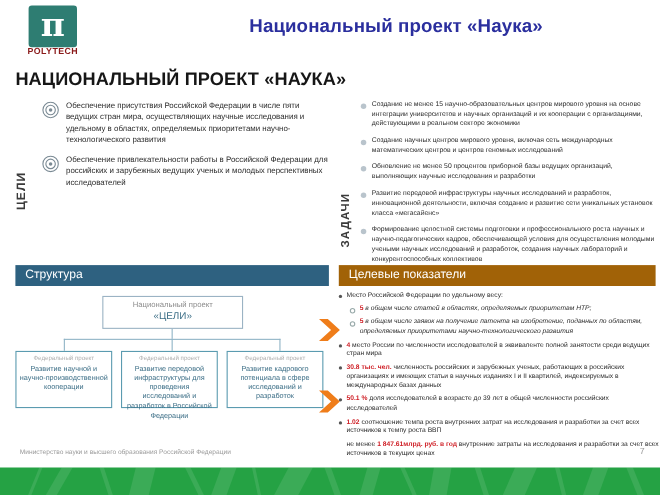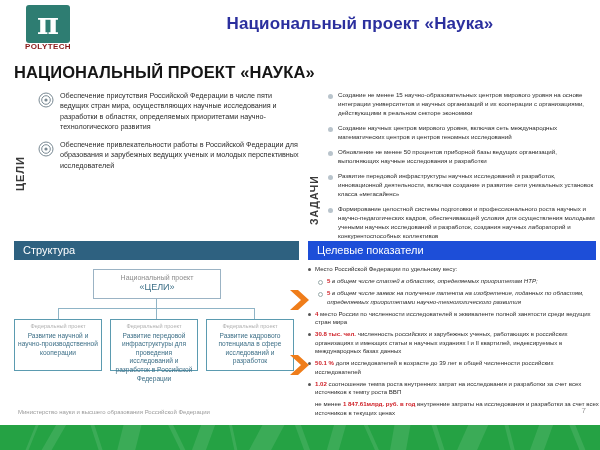--- a/index.html
+++ b/index.html
@@ -47,21 +47,21 @@
   .task-row{position:relative;margin-left:20px;margin-bottom:6px;
     display:flex;align-items:flex-start;gap:5px;}
   .task-bullet{flex:0 0 auto;width:5px;height:5px;border-radius:50%;
     background:#b9c4cc;margin-top:3px;}
   .task-text{font-size:6.2px;line-height:1.45;color:#2b2b2b;}
 
   
   .bar{position:absolute;height:19px;line-height:19px;color:#fff;
     font-size:11px;padding-left:9px;box-sizing:border-box;}
   .bar-struct{left:14px;top:186px;width:285px;background:#2e6180;}
-  .bar-kpi{left:308px;top:186px;width:288px;background:#1d4ed8;}
+  .bar-kpi{left:308px;top:186px;width:288px;background:#a16207;}
 
   
   .struct{position:absolute;left:14px;top:210px;width:285px;height:110px;}
   .np-box{position:absolute;left:79px;top:4px;width:128px;height:30px;
     border:1px solid #9bb3c4;background:#fff;box-sizing:border-box;
     display:flex;flex-direction:column;align-items:center;justify-content:center;}
   .np-l1{font-size:7px;color:#8c8c8c;line-height:1.2;}
   .np-l2{font-size:9px;color:#3d6f87;line-height:1.3;}
   .fp-box{position:absolute;top:54px;width:88px;height:52px;
     border:1px solid #5b9bb0;background:#fff;box-sizing:border-box;
@@ -111,30 +111,30 @@
 
     <div class="goals">
       <div class="v-label">ЦЕЛИ</div>
 
       <div class="goal-row">
         <svg class="target-icon" viewBox="0 0 16 16">
           <circle cx="8" cy="8" r="7" fill="none" stroke="#7a8a94" stroke-width="1"></circle>
           <circle cx="8" cy="8" r="4.3" fill="none" stroke="#7a8a94" stroke-width="1"></circle>
           <circle cx="8" cy="8" r="1.6" fill="#7a8a94"></circle>
         </svg>
-        <div class="goal-text">Обеспечение присутствия Российской Федерации в числе пяти ведущих стран мира, осуществляющих научные исследования и разработки в областях, определяемых приоритетами научно-технологического развития</div>
+        <div class="goal-text">Обеспечение присутствия Российской Федерации в числе пяти ведущих стран мира, осуществляющих научные исследования и удельному в областях, определяемых приоритетами научно-технологического развития</div>
       </div>
 
       <div class="goal-row">
         <svg class="target-icon" viewBox="0 0 16 16">
           <circle cx="8" cy="8" r="7" fill="none" stroke="#7a8a94" stroke-width="1"></circle>
           <circle cx="8" cy="8" r="4.3" fill="none" stroke="#7a8a94" stroke-width="1"></circle>
           <circle cx="8" cy="8" r="1.6" fill="#7a8a94"></circle>
         </svg>
-        <div class="goal-text">Обеспечение привлекательности работы в Российской Федерации для образования и зарубежных ведущих ученых и молодых перспективных исследователей</div>
+        <div class="goal-text">Обеспечение привлекательности работы в Российской Федерации для российских и зарубежных ведущих ученых и молодых перспективных исследователей</div>
       </div>
 
     </div>
 
     <div class="tasks">
       <div class="v-label">ЗАДАЧИ</div>
 
       <div class="task-row">
         <span class="task-bullet"></span>
         <div class="task-text">Создание не менее 15 научно-образовательных центров мирового уровня на основе интеграции университетов и научных организаций и их кооперации с организациями, действующими в реальном секторе экономики</div>

